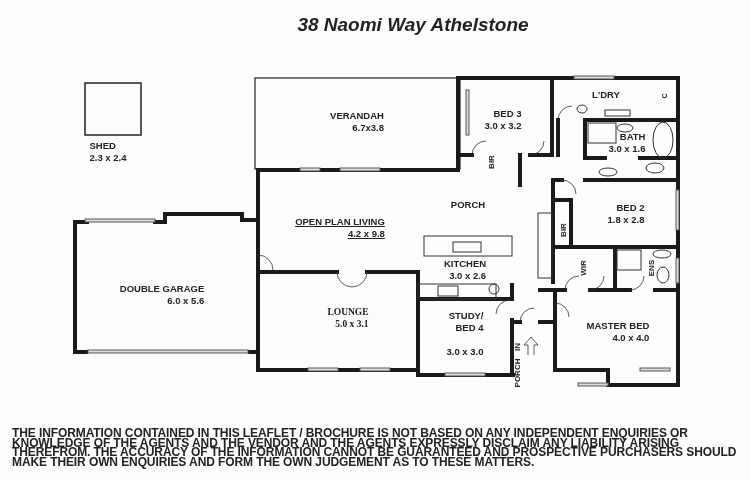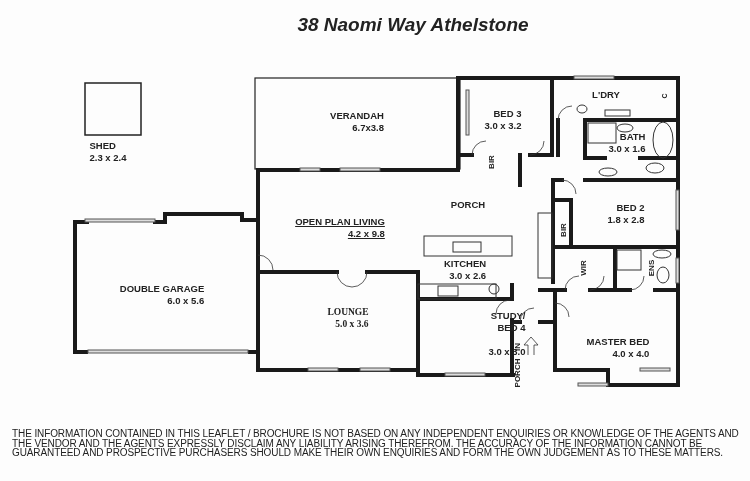--- a/index.html
+++ b/index.html
@@ -1,21 +1,21 @@
 <!DOCTYPE html>
 <html><head>
 <meta charset="utf-8">
 <style>
   html, body { margin:0; padding:0; background:#fdfdfd; }
   body { width:750px; height:481px; position:relative; overflow:hidden; font-family:"Liberation Sans", sans-serif; color:#1a1a1a; }
   .title { position:absolute; top:14px; left:0; width:750px; text-align:center; font-size:19px; font-weight:bold; font-style:italic; color:#222;margin-left:38px; }
   svg.plan { position:absolute; left:0; top:0; }
   .lbl { position:absolute; text-align:right; font-size:9.5px; font-weight:bold; line-height:12px; color:#222; transform:translate(-50%,-50%); white-space:nowrap; }
   .vlbl { position:absolute; font-size:8px; font-weight:bold; color:#222; transform:translate(-50%,-50%) rotate(-90deg); white-space:nowrap; }
-  .disclaimer { position:absolute; left:12px; top:429px; width:728px; font-size:10px; font-weight:normal; line-height:9.5px; color:#222; letter-spacing:-0.1px; }
+  .disclaimer { position:absolute; left:12px; top:429px; width:728px; font-size:12px; font-weight:bold; line-height:9.5px; color:#222; letter-spacing:-0.1px; }
 </style>
 </head>
 <body>
 
 <div class="title">38 Naomi Way Athelstone</div>
 
 <svg class="plan" width="750" height="481" viewBox="0 0 750 481">
   <g fill="none" stroke="#222" stroke-width="1.5">
 
     <rect x="85" y="83" width="56" height="52"></rect>
@@ -155,28 +155,28 @@
 <div class="lbl" style="left:626px;top:214px;">
   <div>BED 2</div>
   <div>1.8 x 2.8</div>
 </div>
 <div class="lbl" style="left:162px;top:288px;margin-top:7px;">
   <div>DOUBLE GARAGE</div>
   <div>6.0 x 5.6</div>
 </div>
 <div class="lbl" style="left:348px;top:318px;font-family:Liberation Serif, serif;">
   <div>LOUNGE</div>
-  <div>5.0 x 3.6</div>
+  <div>5.0 x 3.1</div>
 </div>
-<div class="lbl" style="left:465px;top:334px;white-space:pre-line;margin-left:42px;">
+<div class="lbl" style="left:465px;top:334px;white-space:pre-line;">
   <div>STUDY/
 BED 4</div>
   <div>3.0 x 3.0</div>
 </div>
-<div class="lbl" style="left:618px;top:332px;margin-top:16px;">
+<div class="lbl" style="left:618px;top:332px;">
   <div>MASTER BED</div>
   <div>4.0 x 4.0</div>
 </div>
 
 <div class="vlbl" style="left:491px;top:162px;">BIR</div>
 <div class="vlbl" style="left:563px;top:230px;">BIR</div>
 <div class="vlbl" style="left:583px;top:268px;">WIR</div>
 <div class="vlbl" style="left:651px;top:268px;">ENS</div>
 <div class="vlbl" style="left:517px;top:373px;">PORCH</div>
 <div class="vlbl" style="left:517px;top:347px;">IN</div>

